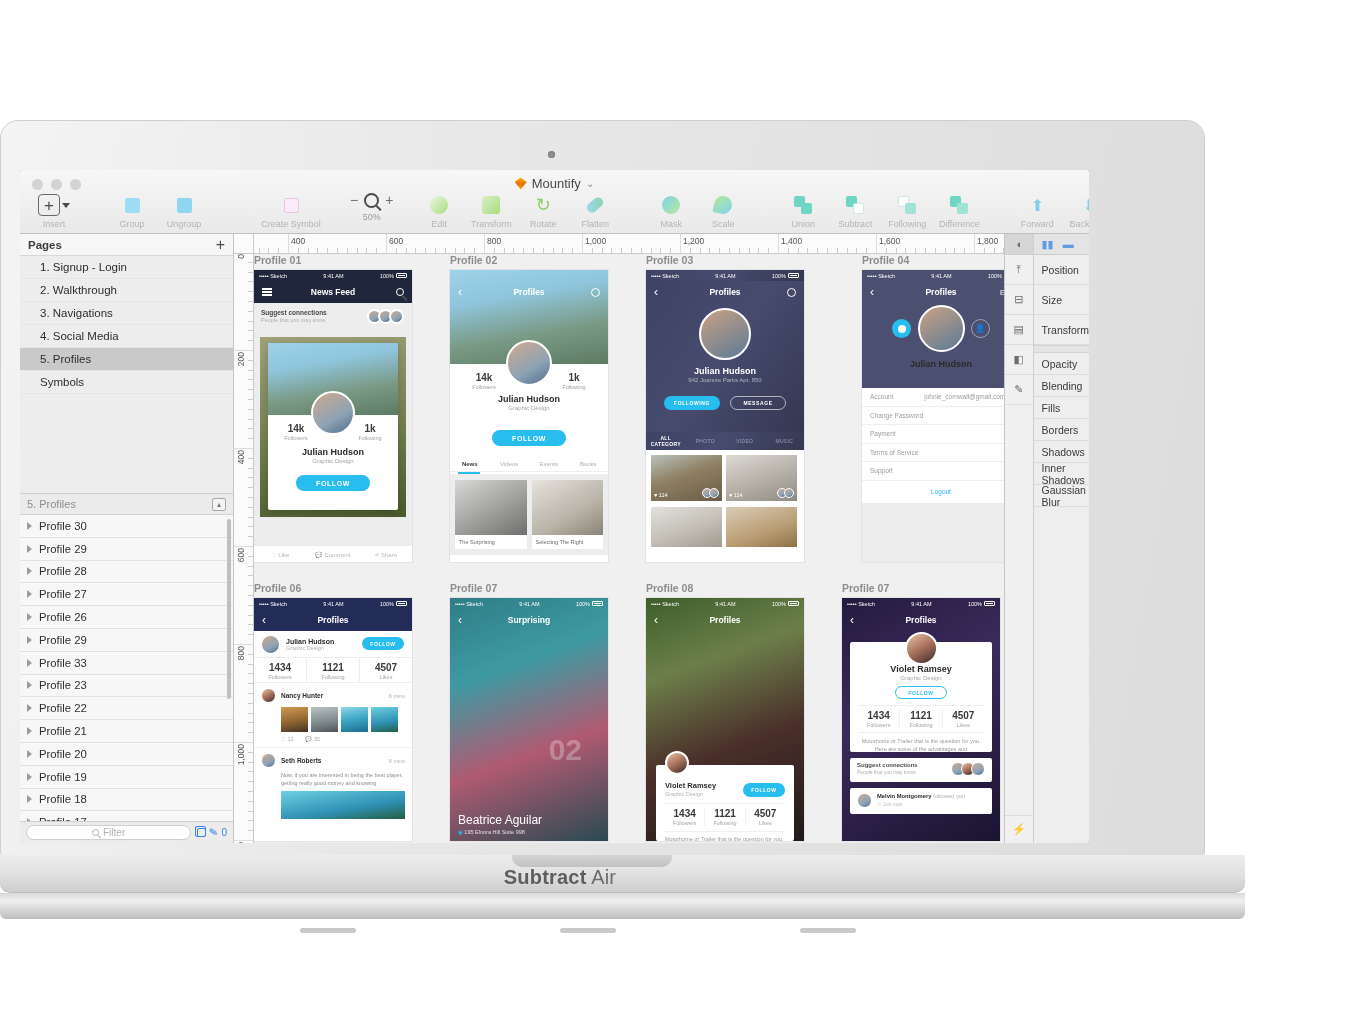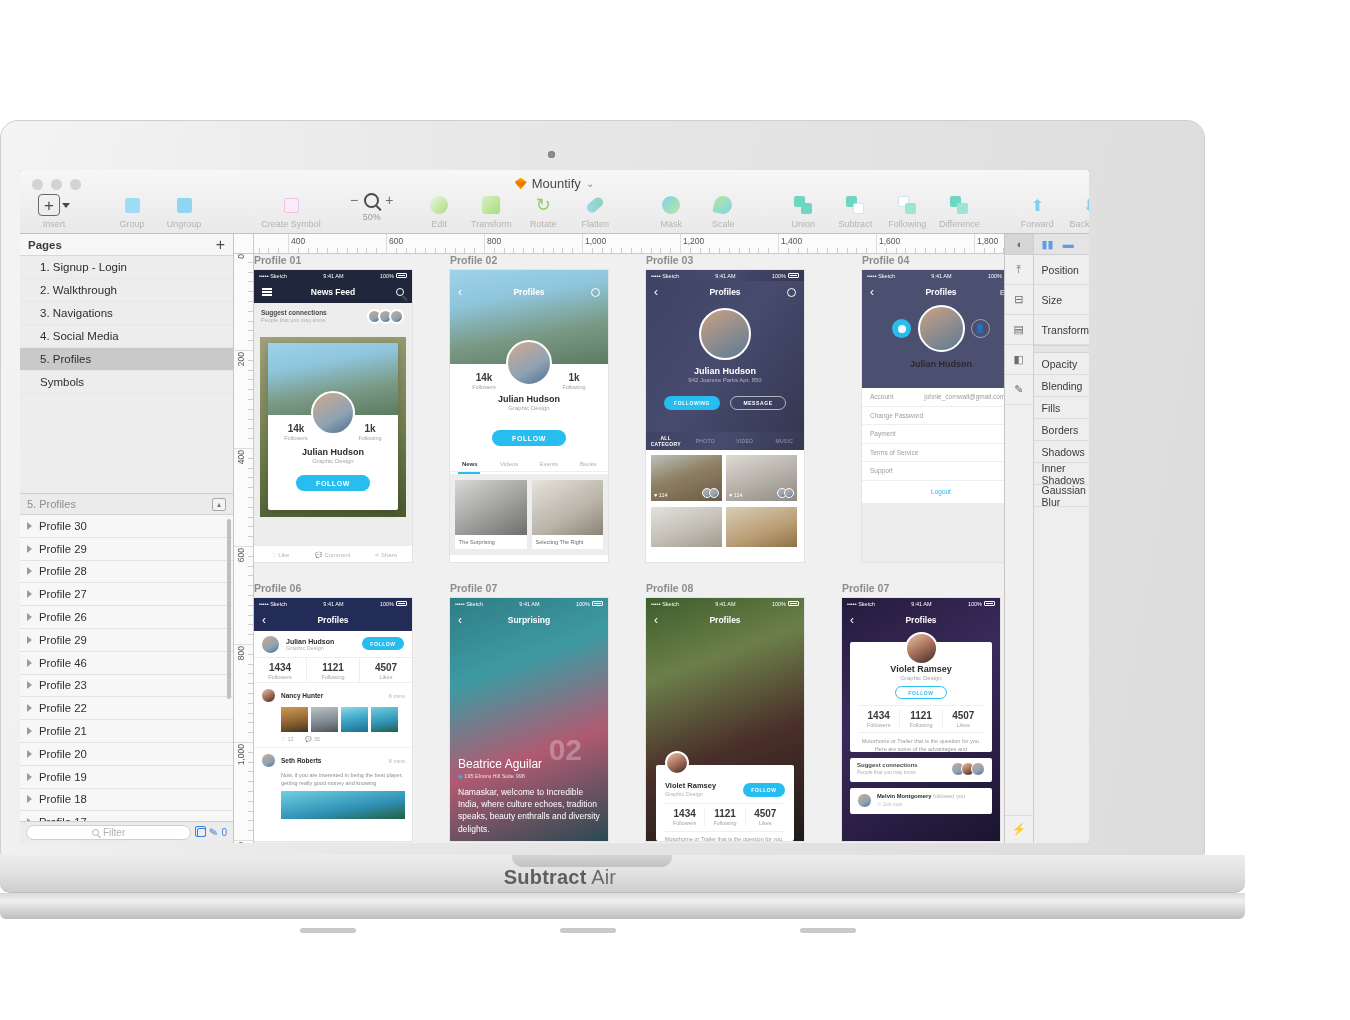--- a/index.html
+++ b/index.html
@@ -496,21 +496,21 @@
             <div class="layer-item">
                 <span class="tri"></span>
                 <span>Profile 26</span>
               </div>
             <div class="layer-item">
                 <span class="tri"></span>
                 <span>Profile 29</span>
               </div>
             <div class="layer-item">
                 <span class="tri"></span>
-                <span>Profile 46</span>
+                <span>Profile 33</span>
               </div>
             <div class="layer-item">
                 <span class="tri"></span>
                 <span>Profile 23</span>
               </div>
             <div class="layer-item">
                 <span class="tri"></span>
                 <span>Profile 22</span>
               </div>
             <div class="layer-item">
@@ -1016,21 +1016,20 @@
                 </div>
                 <div class="navbar" style="position:relative">
                   <span class="backchev">‹</span>
                   <span class="navtitle">Surprising</span>
                   <span></span>
                 </div>
                 <div style="position:absolute;left:0;right:0;bottom:0;padding:0 8px 6px">
                   <div style="position:absolute;right:26px;bottom:76px;font-size:30px;font-weight:700;color:rgba(255,255,255,.28);line-height:1">02</div>
                   <div style="font-size:12px;font-weight:400;color:#fff">Beatrice Aguilar</div>
                   <div style="font-size:5.5px;color:rgba(255,255,255,.8);margin-top:2px"><span style="color:#27bdef">◉</span> <span>195 Elnora Hill Suite 998</span></div>
-                  <div style="font-size:8.5px;color:#fff;line-height:1.45;margin-top:7px">Namaskar, welcome to Incredible India, where culture echoes, tradition speaks, beauty enthralls and diversity delights.</div>
                 </div>
               </div>
             </div>
 
             <div class="artboard" style="left:392px;top:328px">
               <div class="ab-title">Profile 08</div>
               <div class="phone short girl8" style="position:relative">
                 <div class="statusbar">
                   <span>•••••  Sketch</span>
                   <span>9:41 AM</span>

